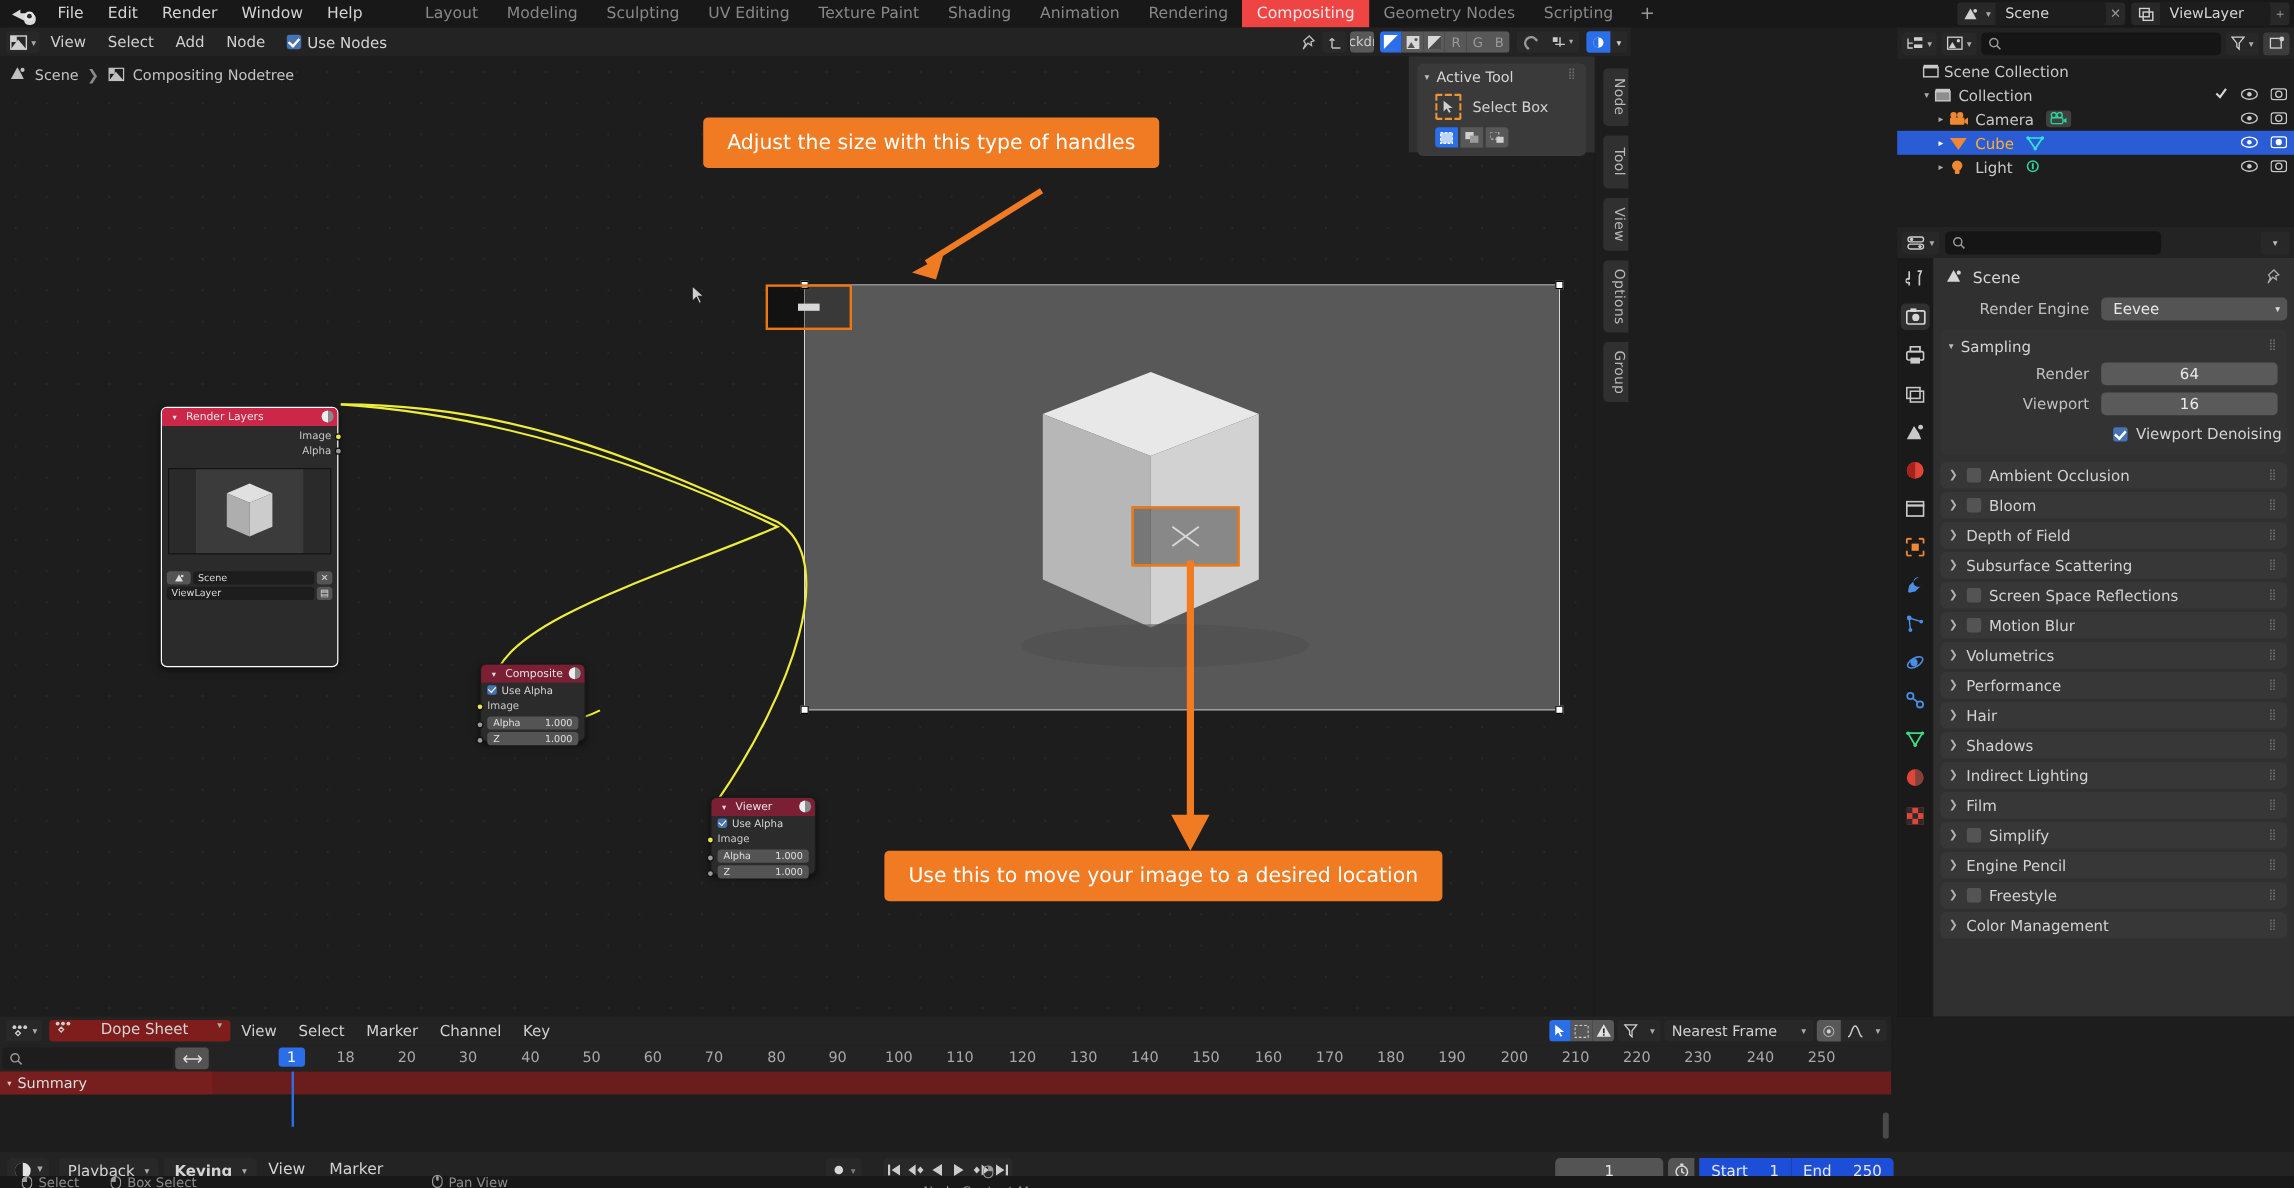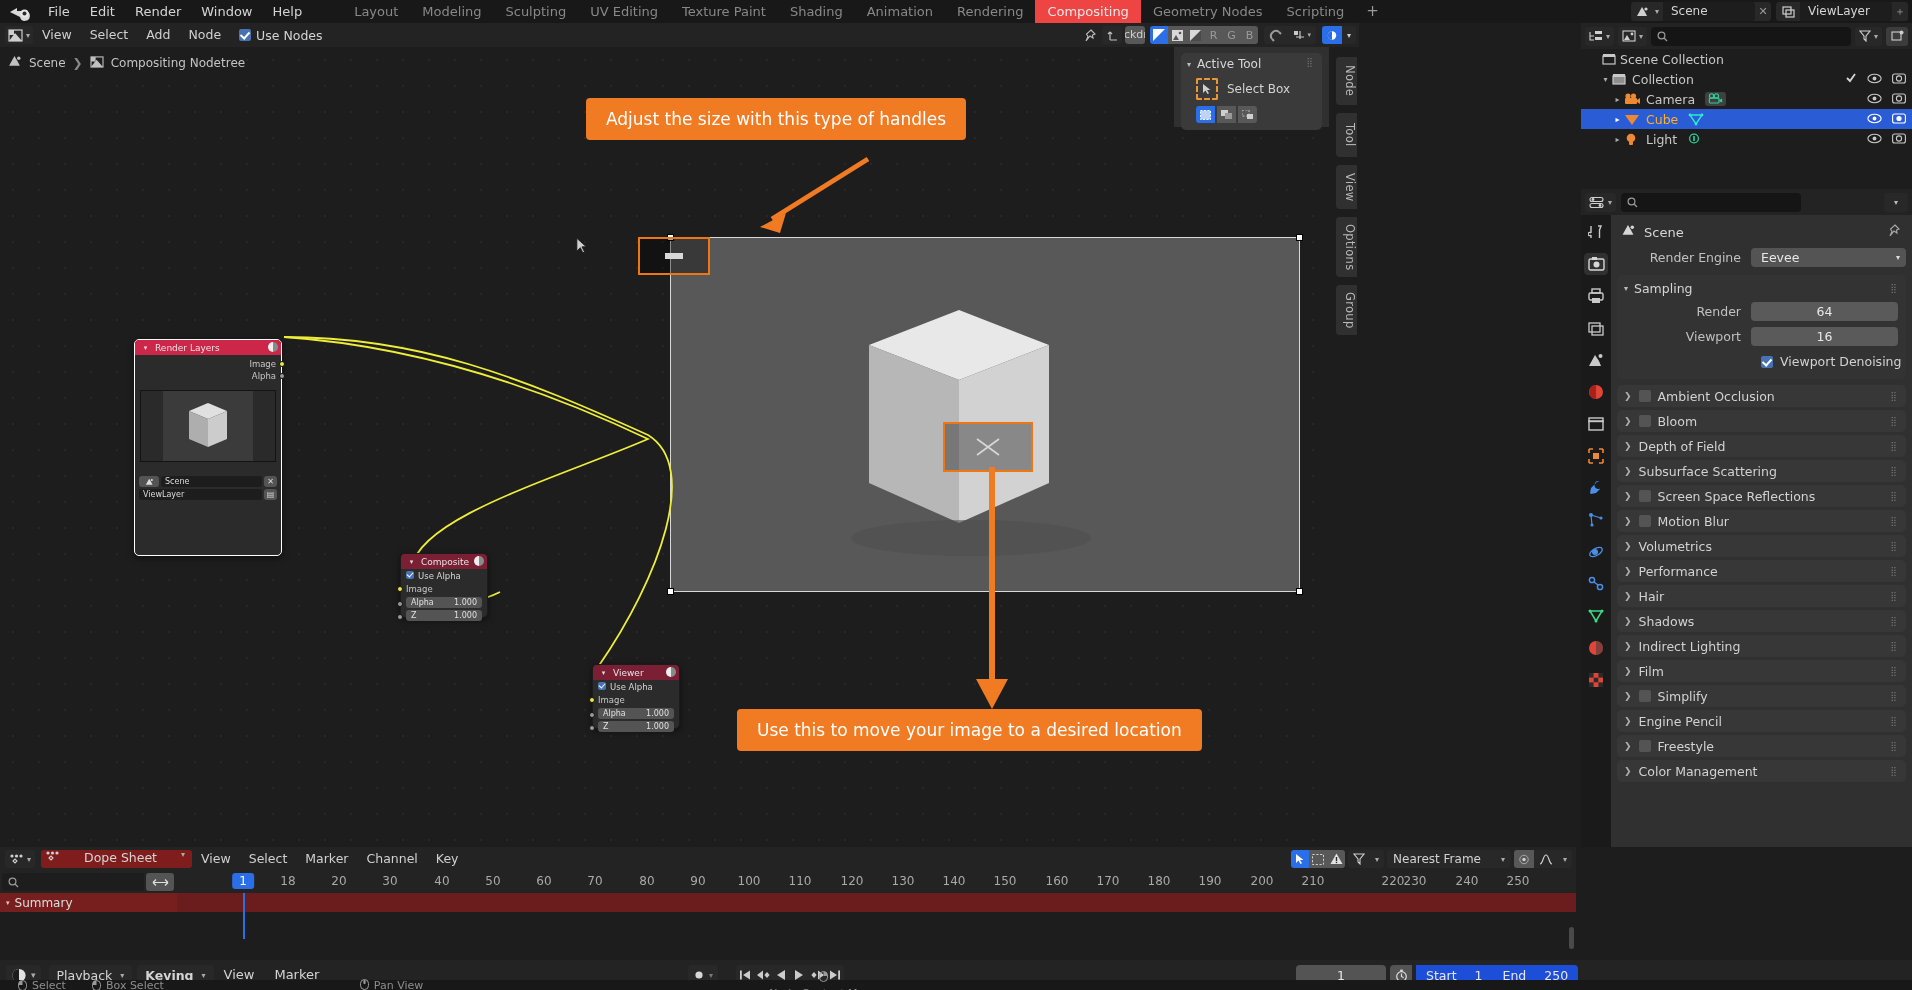--- a/index.html
+++ b/index.html
@@ -1081,21 +1081,21 @@
       <div class="tick" style="left:675px;">120</div>
       <div class="tick" style="left:726px;">130</div>
       <div class="tick" style="left:777px;">140</div>
       <div class="tick" style="left:828px;">150</div>
       <div class="tick" style="left:880px;">160</div>
       <div class="tick" style="left:931px;">170</div>
       <div class="tick" style="left:982px;">180</div>
       <div class="tick" style="left:1033px;">190</div>
       <div class="tick" style="left:1085px;">200</div>
       <div class="tick" style="left:1136px;">210</div>
-      <div class="tick" style="left:1216px;">220</div>
+      <div class="tick" style="left:1187px;">220</div>
       <div class="tick" style="left:1238px;">230</div>
       <div class="tick" style="left:1290px;">240</div>
       <div class="tick" style="left:1341px;">250</div>
     </div>
 
     <div class="summary-row">
       <div class="summary-label">
         <span style="font-size:7px;color:#f0c0c0;">▾</span>
         <span>Summary</span>
       </div>

